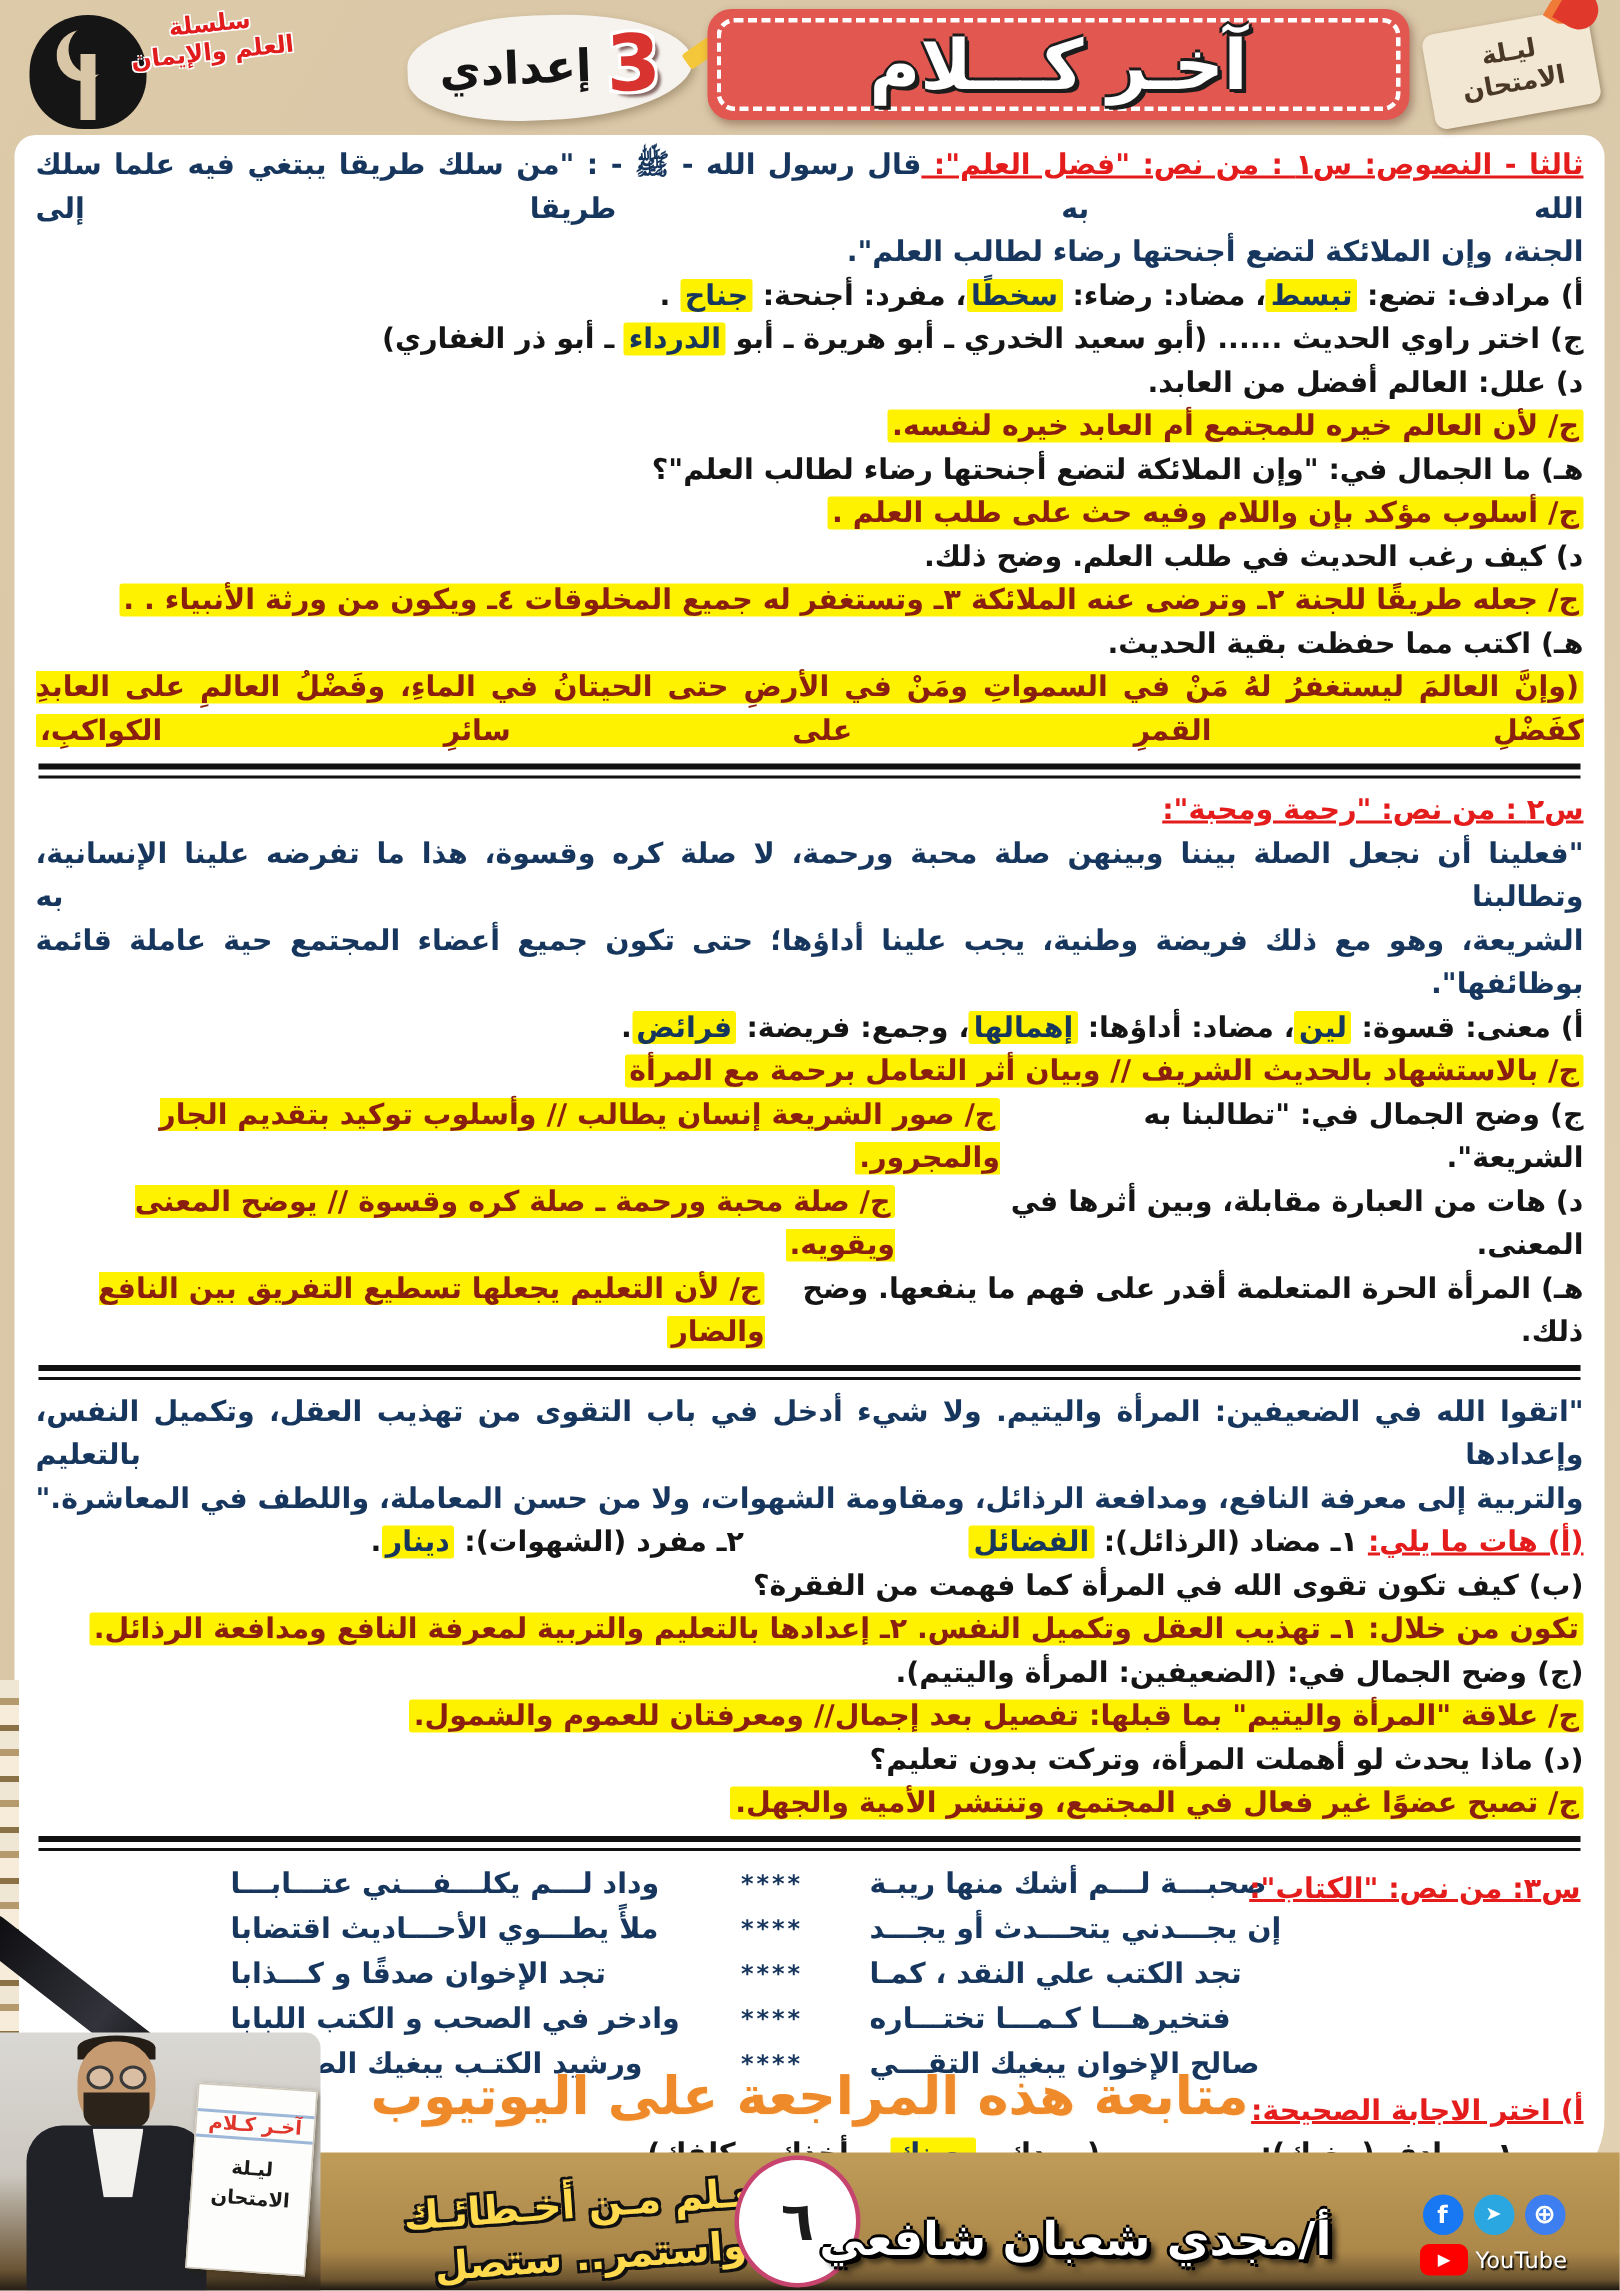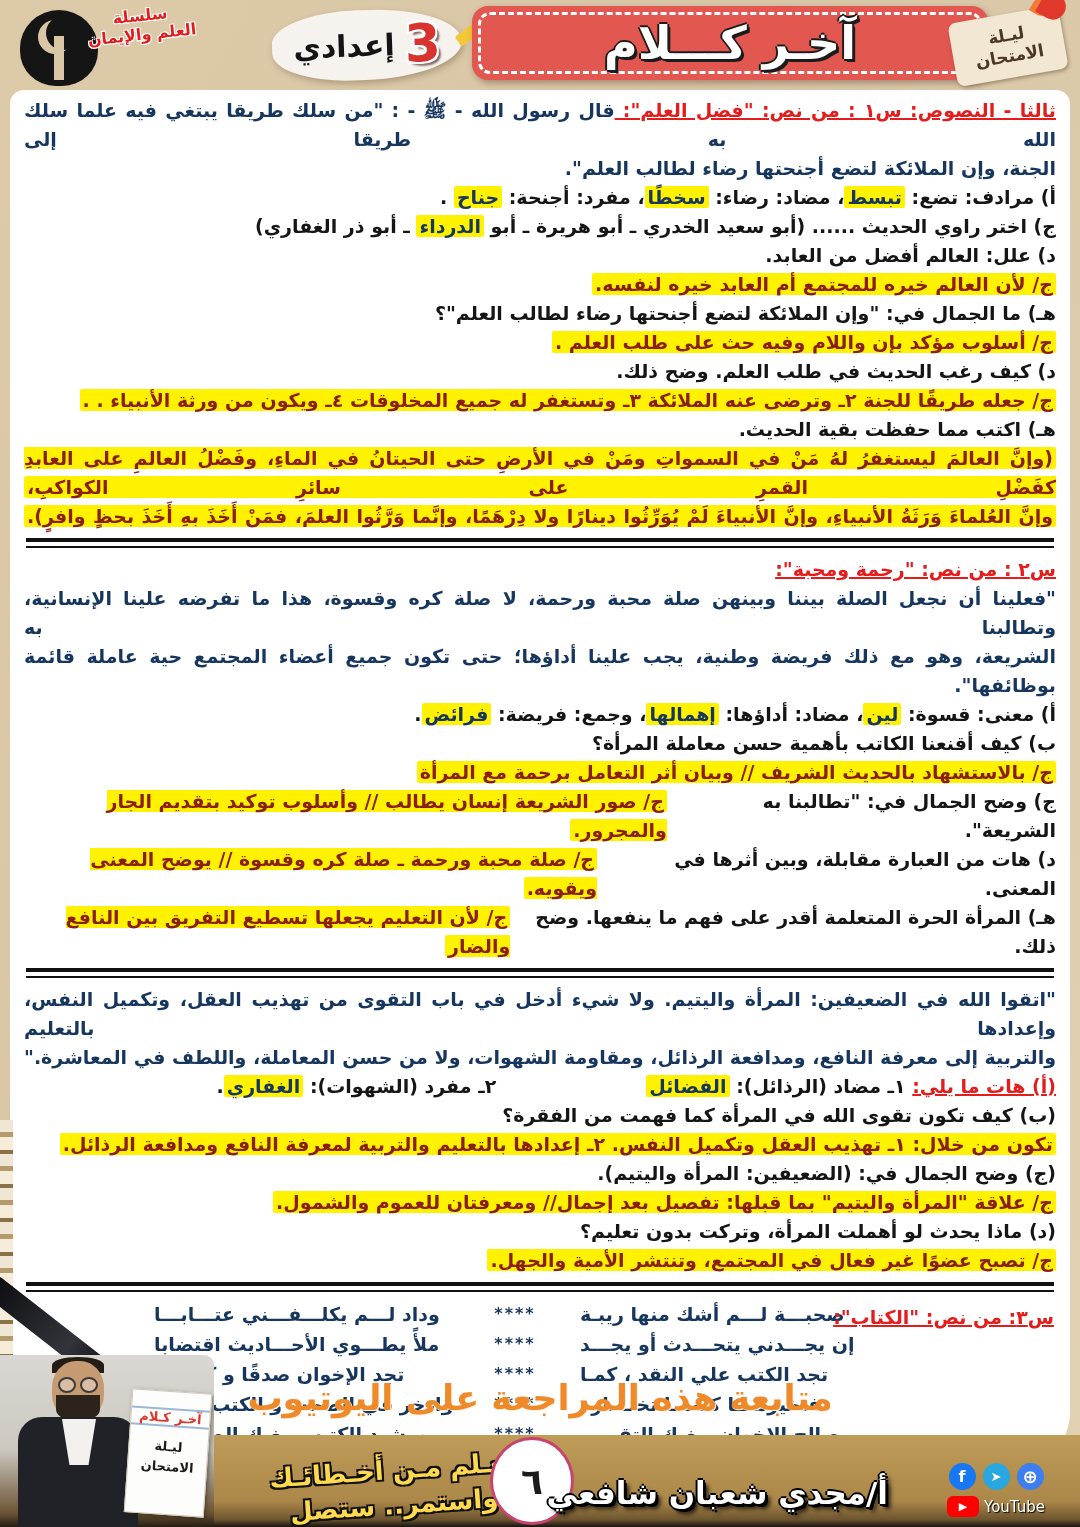--- a/index.html
+++ b/index.html
@@ -19,21 +19,21 @@
   .series-text{position:absolute;left:58px;top:2px;width:130px;text-align:center;color:#e01c1c;
       font-weight:bold;font-size:16px;line-height:1.2;transform:rotate(-6deg);
       text-shadow:1px 1px 0 #fff,-1px -1px 0 #fff,1px -1px 0 #fff,-1px 1px 0 #fff;}
   .grade{position:absolute;left:272px;top:10px;width:190px;height:70px;background:#f6f3ee;
       border-radius:48% 52% 55% 45%;transform:rotate(-2deg);box-shadow:2px 3px 6px rgba(90,70,40,.35);
       display:flex;align-items:center;justify-content:center;gap:10px;direction:rtl;}
   .gnum{color:#d8332e;font-size:52px;font-weight:bold;line-height:1;
       text-shadow:2px 2px 0 #fff,-2px -2px 0 #fff,2px -2px 0 #fff,-2px 2px 0 #fff,4px 4px 2px rgba(60,10,10,.6);}
   .glbl{font-size:30px;color:#141414;font-weight:bold;}
   .banner{position:absolute;left:472px;top:6px;width:468px;height:74px;background:#e25750;
-      border-radius:16px;box-shadow:2px 3px 6px rgba(90,40,30,.4);padding-left:48px;}
+      border-radius:16px;box-shadow:2px 3px 6px rgba(90,40,30,.4);}
   .banner-in{position:absolute;inset:6px;border:3px dashed #fff;border-radius:12px;}
   .banner-title{position:absolute;inset:0;display:flex;align-items:center;justify-content:center;
       color:#fff;font-size:46px;font-weight:bold;letter-spacing:2px;
       text-shadow:2px 0 0 #1c1c1c,-2px 0 0 #1c1c1c,0 2px 0 #1c1c1c,0 -2px 0 #1c1c1c,3px 3px 0 #1c1c1c;}
   .pencil{position:absolute;left:455px;top:26px;width:34px;height:12px;background:#f4c63a;border-radius:2px;transform:rotate(-35deg);}
   .pencil:before{content:"";position:absolute;right:-8px;top:0;border-top:6px solid transparent;border-bottom:6px solid transparent;border-left:9px solid #f2e2c0;}
   .tag{position:absolute;left:952px;top:14px;width:112px;height:64px;background:#f2e7d2;border-radius:8px;
       transform:rotate(-10deg);box-shadow:1px 2px 4px rgba(80,60,30,.45);
       display:flex;flex-direction:column;align-items:center;justify-content:center;
       color:#4a3826;font-weight:bold;font-size:17px;line-height:1.25;}
@@ -161,48 +161,46 @@
       <div class="ln"><span>أ) مرادف: تضع: </span><span class="hl">تبسط</span><span>، مضاد: رضاء: </span><span class="hl">سخطًا</span><span>، مفرد: أجنحة: </span><span class="hl">جناح</span><span> .</span></div>
       <div class="ln"><span>ج) اختر راوي الحديث ...... (أبو سعيد الخدري ـ أبو هريرة ـ أبو </span><span class="hl">الدرداء</span><span> ـ أبو ذر الغفاري)</span></div>
       <div class="ln"><span>د) علل: العالم أفضل من العابد.</span></div>
       <div class="ln"><span class="hlm">ج/ لأن العالم خيره للمجتمع أم العابد خيره لنفسه.</span></div>
       <div class="ln"><span>هـ) ما الجمال في: "وإن الملائكة لتضع أجنحتها رضاء لطالب العلم"؟</span></div>
       <div class="ln"><span class="hlm">ج/ أسلوب مؤكد بإن واللام وفيه حث على طلب العلم .</span></div>
       <div class="ln"><span>د) كيف رغب الحديث في طلب العلم. وضح ذلك.</span></div>
       <div class="ln"><span class="hlm">ج/ جعله طريقًا للجنة ٢ـ وترضى عنه الملائكة ٣ـ وتستغفر له جميع المخلوقات ٤ـ ويكون من ورثة الأنبياء . .</span></div>
       <div class="ln"><span>هـ) اكتب مما حفظت بقية الحديث.</span></div>
       <div class="ln just"><span class="hlm">(وإنَّ العالمَ ليستغفرُ لهُ مَنْ في السمواتِ ومَنْ في الأرضِ حتى الحيتانُ في الماءِ، وفَضْلُ العالمِ على العابدِ كفَضْلِ القمرِ على سائرِ الكواكبِ،</span></div>
-      <div class="ln just"><span class="hlm">وإنَّ العُلماءَ وَرَثَةُ الأنبياءِ، وإنَّ الأنبياءَ لَمْ يُوَرِّثُوا دينارًا ولا دِرْهَمًا، وإنَّما وَرَّثُوا العلمَ، فمَنْ أَخَذَ بهِ أَخَذَ بحظٍ وافرٍ).</span></div>
 
       <div class="divider"></div>
 
       <div class="ln"><span class="redu">س٢ : من نص: "رحمة ومحبة":</span></div>
       <div class="ln just"><span class="blue">"فعلينا أن نجعل الصلة بيننا وبينهن صلة محبة ورحمة، لا صلة كره وقسوة، هذا ما تفرضه علينا الإنسانية، وتطالبنا به</span></div>
       <div class="ln just"><span class="blue">الشريعة، وهو مع ذلك فريضة وطنية، يجب علينا أداؤها؛ حتى تكون جميع أعضاء المجتمع حية عاملة قائمة بوظائفها".</span></div>
       <div class="ln"><span>أ) معنى: قسوة: </span><span class="hl">لين</span><span>، مضاد: أداؤها: </span><span class="hl">إهمالها</span><span>، وجمع: فريضة: </span><span class="hl">فرائض</span><span>.</span></div>
-      <div class="ln"><span>ب) كيف أقنعنا الكاتب بأهمية حسن معاملة المرأة؟</span></div>
       <div class="ln"><span class="hlm">ج/ بالاستشهاد بالحديث الشريف // وبيان أثر التعامل برحمة مع المرأة</span></div>
       <div class="split">
         <div><span>ج) وضح الجمال في: "تطالبنا به الشريعة".</span></div>
         <div><span class="hlm">ج/ صور الشريعة إنسان يطالب // وأسلوب توكيد بتقديم الجار والمجرور.</span></div>
       </div>
       <div class="split">
         <div><span>د) هات من العبارة مقابلة، وبين أثرها في المعنى.</span></div>
         <div><span class="hlm">ج/ صلة محبة ورحمة ـ صلة كره وقسوة // يوضح المعنى ويقويه.</span></div>
       </div>
       <div class="split">
         <div><span>هـ) المرأة الحرة المتعلمة أقدر على فهم ما ينفعها. وضح ذلك.</span></div>
         <div><span class="hlm">ج/ لأن التعليم يجعلها تسطيع التفريق بين النافع والضار</span></div>
       </div>
 
       <div class="divider"></div>
 
       <div class="ln just"><span class="blue">"اتقوا الله في الضعيفين: المرأة واليتيم. ولا شيء أدخل في باب التقوى من تهذيب العقل، وتكميل النفس، وإعدادها بالتعليم</span></div>
       <div class="ln just"><span class="blue">والتربية إلى معرفة النافع، ومدافعة الرذائل، ومقاومة الشهوات، ولا من حسن المعاملة، واللطف في المعاشرة."</span></div>
-      <div class="ln"><span class="redu">(أ) هات ما يلي:</span><span> ١ـ مضاد (الرذائل): </span><span class="hl">الفضائل</span><span class="gap"></span><span>٢ـ مفرد (الشهوات): </span><span class="hl">الغفاري</span><span>.</span></div>
+      <div class="ln"><span class="redu">(أ) هات ما يلي:</span><span> ١ـ مضاد (الرذائل): </span><span class="hl">الفضائل</span><span class="gap"></span><span>٢ـ مفرد (الشهوات): </span><span class="hl">دينار</span><span>.</span></div>
       <div class="ln"><span>(ب) كيف تكون تقوى الله في المرأة كما فهمت من الفقرة؟</span></div>
       <div class="ln"><span class="hlm">تكون من خلال: ١ـ تهذيب العقل وتكميل النفس.  ٢ـ إعدادها بالتعليم والتربية لمعرفة النافع ومدافعة الرذائل.</span></div>
       <div class="ln"><span>(ج) وضح الجمال في: (الضعيفين: المرأة واليتيم).</span></div>
       <div class="ln"><span class="hlm">ج/ علاقة "المرأة واليتيم" بما قبلها: تفصيل بعد إجمال// ومعرفتان للعموم والشمول.</span></div>
       <div class="ln"><span>(د) ماذا يحدث لو أهملت المرأة، وتركت بدون تعليم؟</span></div>
       <div class="ln"><span class="hlm">ج/ تصبح عضوًا غير فعال في المجتمع، وتنتشر الأمية والجهل.</span></div>
 
       <div class="divider"></div>
 
       <div class="s4wrap">

